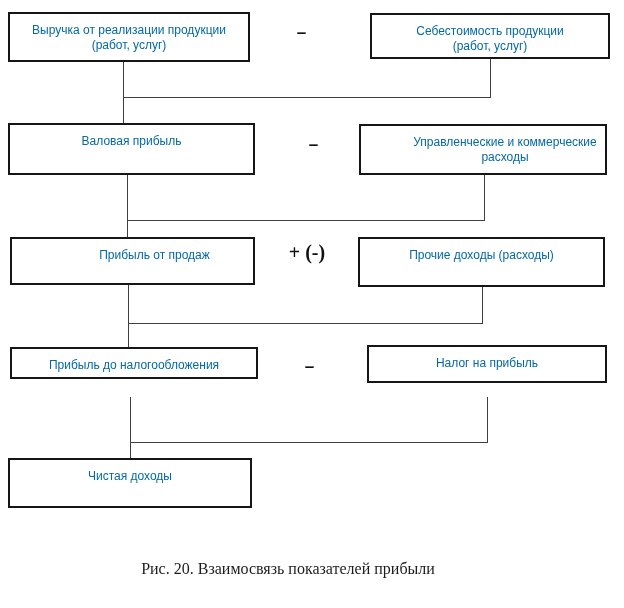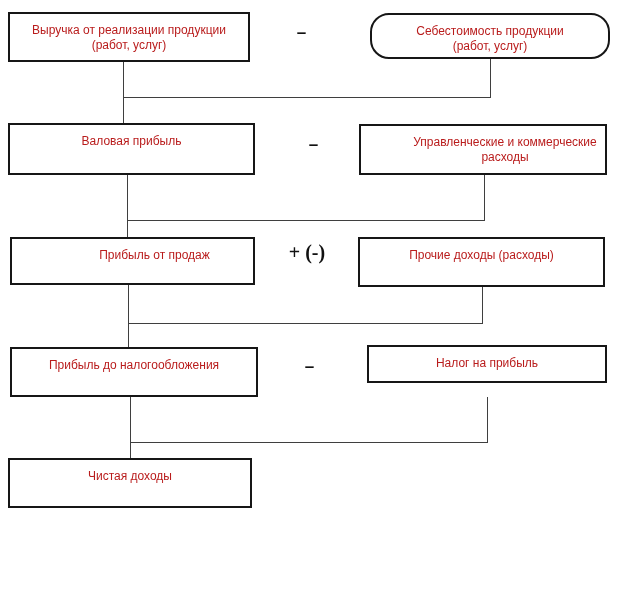--- a/index.html
+++ b/index.html
@@ -20,21 +20,21 @@
     border: 2px solid #161616;
     background: #ffffff;
     box-sizing: border-box;
     display: flex;
     justify-content: center;
     align-items: flex-start;
     padding-top: 9px;
     text-align: center;
     font-size: 12px;
     line-height: 1.25;
-    color: #b91c1c;
+    color: #0369a1;
   }
   .fbox span { display: inline-block; }
   .op {
     position: absolute;
     text-align: center;
     font-weight: bold;
     color: #111111;
   }
   .op.minus { font-size: 17px; letter-spacing: -1px; }
   .op.plusminus { font-size: 20px; font-family: "Liberation Serif", serif; }
@@ -57,21 +57,21 @@
 </style>
 </head>
 <body>
 
 <div class="canvas">
 
   <div class="fbox" style="left:8px; top:12px; width:242px; height:50px;">
     <span style="max-width:210px;">Выручка от реализации продукции (работ, услуг)</span>
   </div>
   <div class="op minus" style="left:284px; top:23px; width:34px;">–</div>
-  <div class="fbox" style="left:370px; top:13px; width:240px; height:46px;border-radius:19px;">
+  <div class="fbox" style="left:370px; top:13px; width:240px; height:46px;">
     <span style="max-width:170px;">Себестоимость продукции (работ, услуг)</span>
   </div>
 
   <div class="vline" style="left:123px; top:62px; height:61px;"></div>
   <div class="vline" style="left:490px; top:59px; height:39px;"></div>
   <div class="hline" style="left:123px; top:97px; width:368px;"></div>
 
   <div class="fbox" style="left:8px; top:123px; width:247px; height:52px;">
     <span>Валовая прибыль</span>
   </div>
@@ -89,30 +89,31 @@
   </div>
   <div class="op plusminus" style="left:268px; top:241px; width:78px;">+ (-)</div>
   <div class="fbox" style="left:358px; top:237px; width:247px; height:50px;">
     <span>Прочие доходы (расходы)</span>
   </div>
 
   <div class="vline" style="left:128px; top:285px; height:62px;"></div>
   <div class="vline" style="left:482px; top:287px; height:37px;"></div>
   <div class="hline" style="left:128px; top:323px; width:355px;"></div>
 
-  <div class="fbox" style="left:10px; top:347px; width:248px; height:50px;">
+  <div class="fbox" style="left:10px; top:347px; width:248px; height:32px;">
     <span>Прибыль до налогообложения</span>
   </div>
   <div class="op minus" style="left:292px; top:357px; width:34px;">–</div>
   <div class="fbox" style="left:367px; top:345px; width:240px; height:38px;">
     <span>Налог на прибыль</span>
   </div>
 
   <div class="vline" style="left:130px; top:397px; height:61px;"></div>
   <div class="vline" style="left:487px; top:397px; height:46px;"></div>
   <div class="hline" style="left:130px; top:442px; width:358px;"></div>
 
   <div class="fbox" style="left:8px; top:458px; width:244px; height:50px;">
     <span>Чистая доходы</span>
   </div>
 
+  <div class="caption">Рис. 20. Взаимосвязь показателей прибыли</div>
 
 </div>
 
 </body></html>

